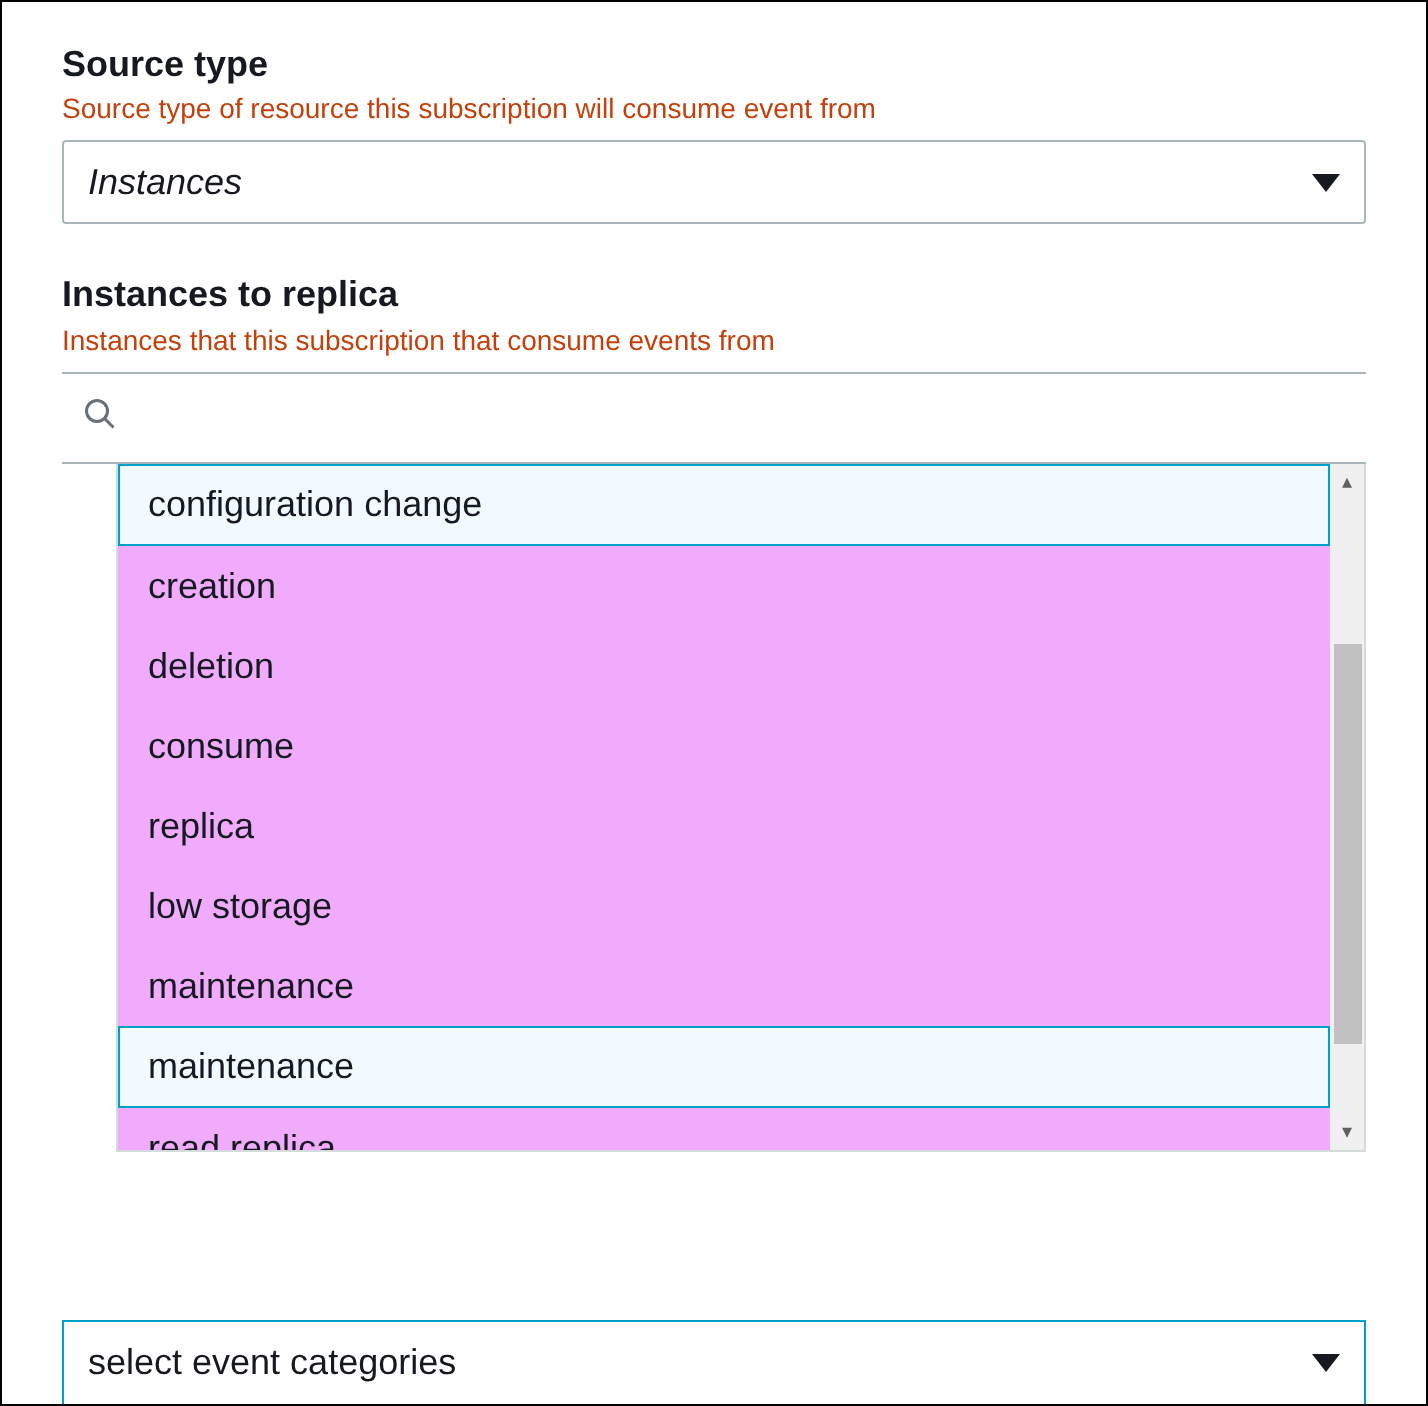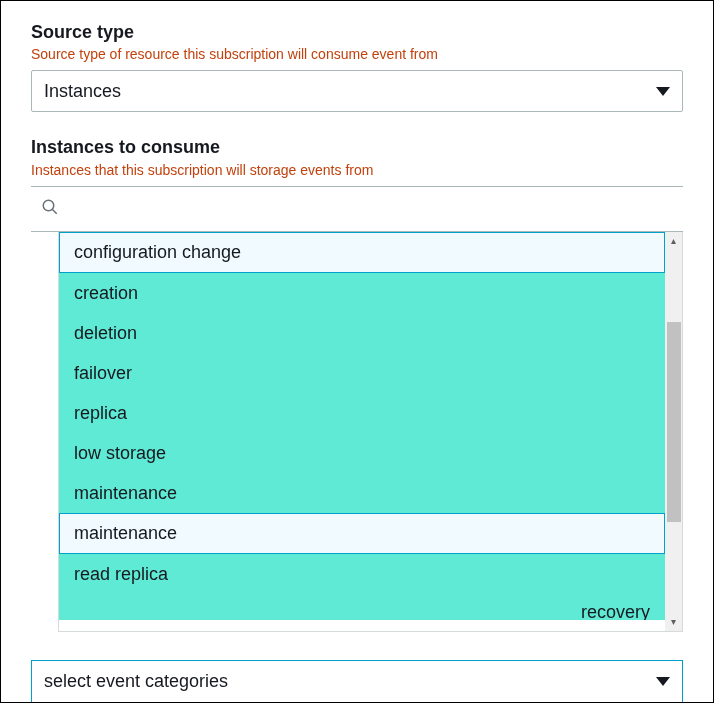--- a/index.html
+++ b/index.html
@@ -42,20 +42,21 @@
       justify-content: space-between;
       width: 100%;
       height: 42px;
       border: 1px solid #aab7b8;
       border-radius: 2px;
       padding: 0 12px;
       background: #fff;
       cursor: pointer;
       font-size: 18px;
       color: #16191f;
+      font-style: italic;
     }
     .caret-down {
       width: 0;
       height: 0;
       border-left: 7px solid transparent;
       border-right: 7px solid transparent;
       border-top: 9px solid #16191f;
     }
     .search-box {
       display: flex;
@@ -83,36 +84,36 @@
       padding-left: 8px;
       background: transparent;
     }
     .dropdown-wrapper {
       position: relative;
       width: 100%;
     }
     .dropdown-panel {
       display: flex;
       width: 100%;
-      height: 400px;
+      height: 344px;
       border-top: none;
       padding-left: 27px;
     }
     .options-list {
       flex: 1;
       overflow: hidden;
       border-left: 1px solid #d5dbdb;
       border-bottom: 1px solid #d5dbdb;
     }
     .option-item {
       padding: 9px 14px;
       font-size: 18px;
       color: #16191f;
       cursor: pointer;
-      background: #5eead4;
+      background: #f0abfc;
       border: 1px solid transparent;
       border-bottom: none;
     }
     .option-item.selected {
       background: #f1faff;
       border: 1px solid #00a1c9;
     }
     .option-item.cutoff {
       height: 26px;
       overflow: hidden;
@@ -174,40 +175,40 @@
   <div class="field-group">
     <div class="field-label">Source type</div>
     <div class="field-description">Source type of resource this subscription will consume event from</div>
     <div class="select-box">
       <span>Instances</span>
       <span class="caret-down"></span>
     </div>
   </div>
 
   <div class="field-group" style="margin-bottom:0;">
-    <div class="field-label">Instances to consume</div>
-    <div class="field-description">Instances that this subscription will storage events from</div>
+    <div class="field-label">Instances to replica</div>
+    <div class="field-description">Instances that this subscription that consume events from</div>
 
     <div class="search-box">
       <span class="search-icon">
         <svg viewBox="0 0 24 24">
             <circle cx="10" cy="10" r="7"></circle>
             <line x1="15" y1="15" x2="21" y2="21"></line>
           </svg>
       </span>
       <input type="text" class="search-input" placeholder="" style="">
     </div>
 
     <div class="dropdown-wrapper">
       <div class="dropdown-panel">
         <div class="options-list">
           <div class="option-item selected">configuration change</div>
           <div class="option-item">creation</div>
           <div class="option-item">deletion</div>
-          <div class="option-item">failover</div>
+          <div class="option-item">consume</div>
           <div class="option-item">replica</div>
           <div class="option-item">low storage</div>
           <div class="option-item">maintenance</div>
           <div class="option-item selected">maintenance</div>
           <div class="option-item">read replica</div>
           <div class="option-item cutoff">recovery</div>
         </div>
         <div class="scrollbar-track">
           <div class="scroll-arrow up">▴</div>
           <div class="scroll-thumb" style="top:90px;height:200px;"></div>

